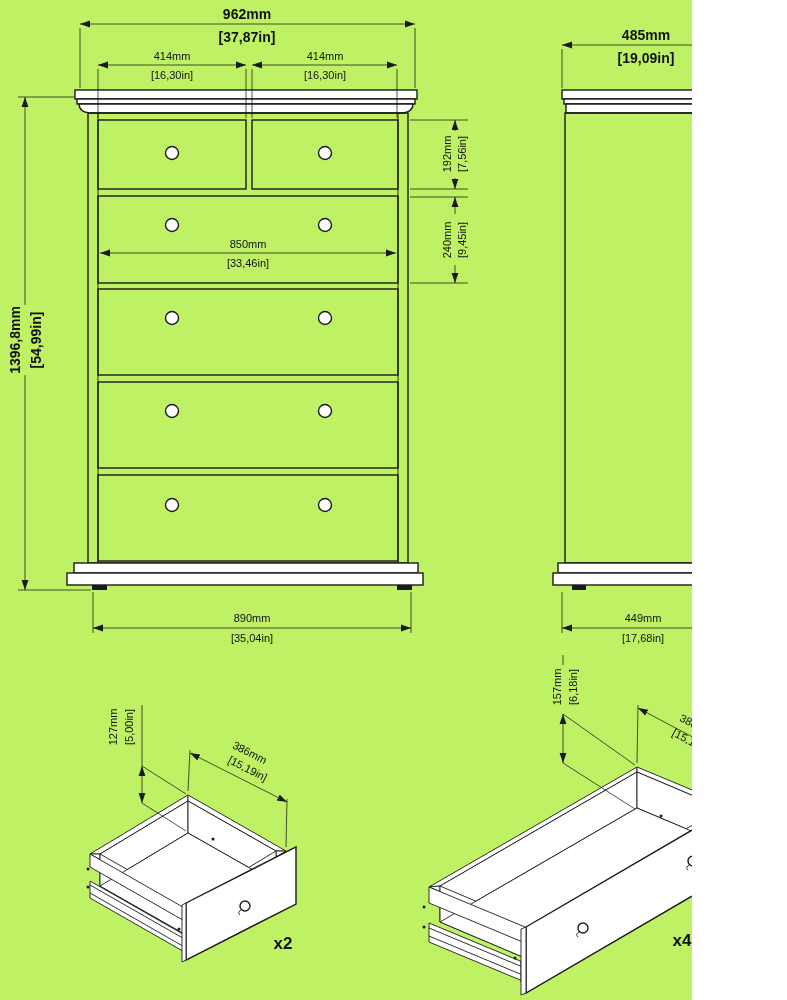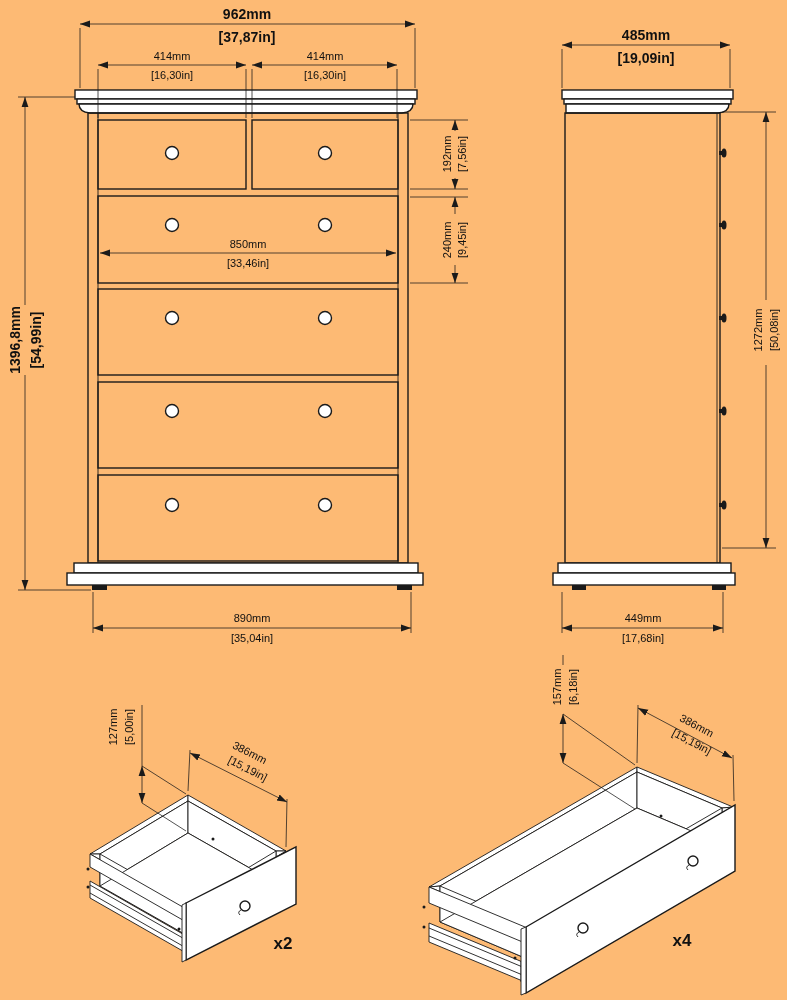--- a/index.html
+++ b/index.html
@@ -1,16 +1,16 @@
 <!DOCTYPE html>
 <html><head>
 <meta charset="utf-8">
 <style>
   html,body{margin:0;padding:0;background:#fff;}
-  .stage{width:787px;height:1000px;background:#fdba74;position:relative;overflow:hidden;}
+  .stage{width:692px;height:1000px;background:#bef264;position:relative;overflow:hidden;}
   svg{display:block;font-family:"Liberation Sans",sans-serif;}
   .o   {stroke:#1a1a1a;stroke-width:1.4;fill:none;}
   .ow  {stroke:#1a1a1a;stroke-width:1.4;fill:#ffffff;}
   .d   {stroke:#1a1a1a;stroke-width:0.9;fill:none;}
   .dw  {stroke:#1a1a1a;stroke-width:0.9;fill:#ffffff;}
   .dl  {stroke:#1a1a1a;stroke-width:0.75;fill:none;}
   .bk  {fill:#1a1a1a;stroke:none;}
   text {fill:#111;}
   .dim    {font-size:11px;}
   .dimbig {font-size:14px;font-weight:bold;}

